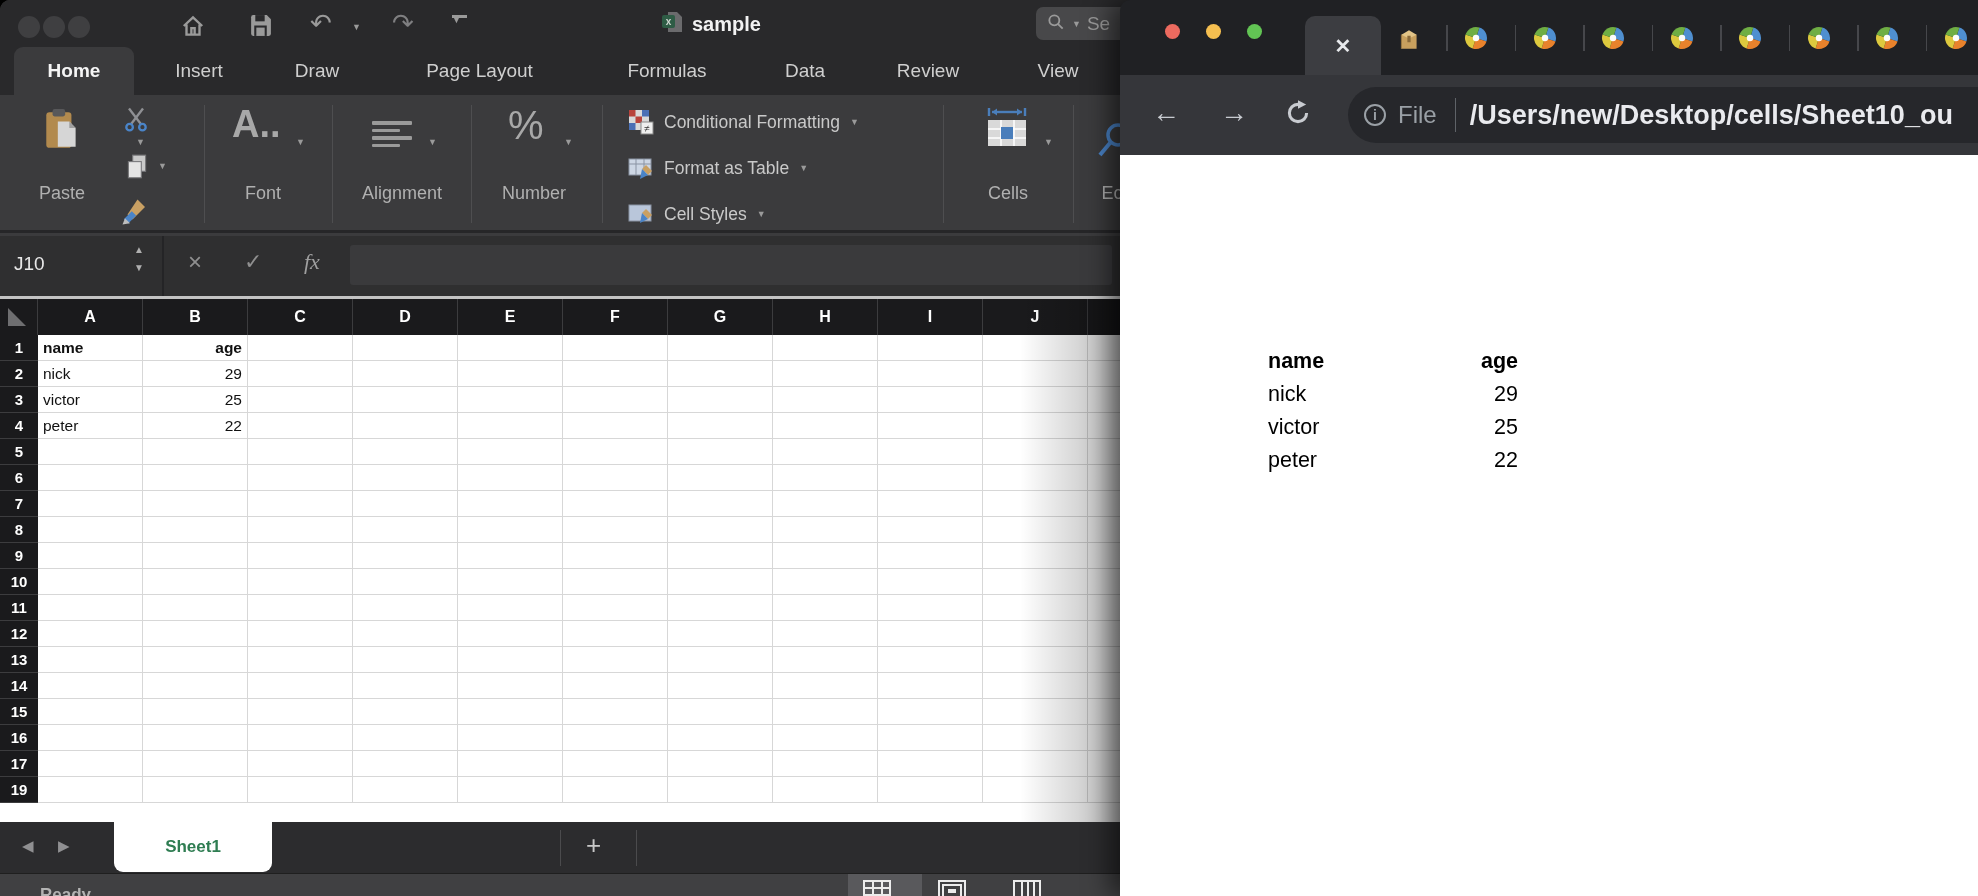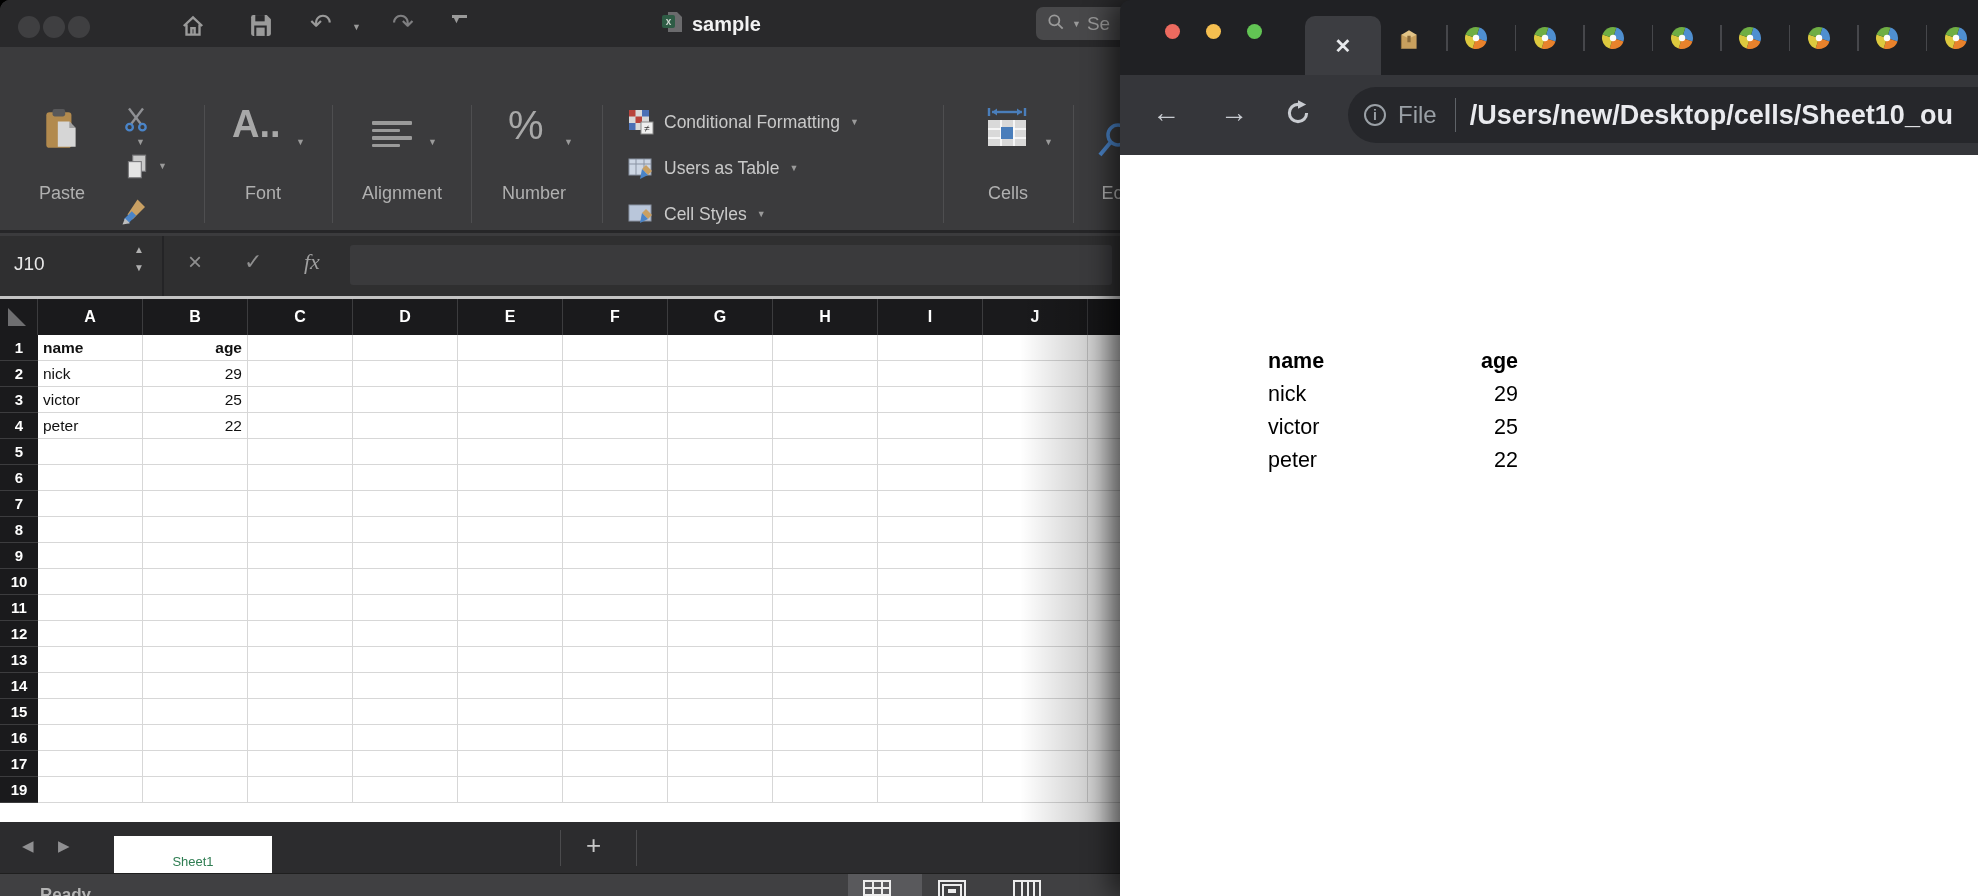--- a/index.html
+++ b/index.html
@@ -38,21 +38,21 @@
   #grid-body { position:absolute; left:0; top:335px; width:1130px; height:487px; overflow:hidden; background:#fff; }
   .grow { display:flex; height:26px; }
   .rnum { width:38px; background:#1a1a1c; color:#fff; font-weight:bold; font-size:15px; display:flex; align-items:center; justify-content:center; border-bottom:1px solid #3c3c3e; flex:none; }
   .gcell { width:105px; height:26px; border-right:1px solid #d7d7d7; border-bottom:1px solid #d7d7d7; font-size:15.5px; color:#111; padding:0 5px; display:flex; align-items:center; flex:none; background:#fff; }
   .gcell.bold { font-weight:bold; }
   .gcell.right { justify-content:flex-end; }
   .gfill { flex:1; border-bottom:1px solid #d7d7d7; background:#fff; }
   #grid-shadow { position:absolute; left:1020px; top:299px; width:110px; height:523px; background:linear-gradient(to right, rgba(0,0,0,0) , rgba(0,0,0,0.30)); pointer-events:none; }
 
   #xl-sheetbar { position:absolute; left:0; top:822px; width:100%; height:51px; background:#2c2c2e; }
-  #sheet-active { position:absolute; left:114px; top:14px; width:158px; height:50px; background:#fff; border-radius:0 0 9px 9px; display:flex; align-items:center; justify-content:center; color:#2f7d52; font-weight:normal; font-size:13px; }
+  #sheet-active { position:absolute; left:114px; top:0; width:158px; height:50px; background:#fff; border-radius:0 0 9px 9px; display:flex; align-items:center; justify-content:center; color:#2f7d52; font-weight:bold; font-size:17px; }
   #sheet-inactive { position:absolute; left:272px; top:0; width:288px; height:50px; display:flex; align-items:center; justify-content:center; color:#9b9b9b; font-size:19px; }
   .sheetdiv { position:absolute; top:8px; width:1px; height:36px; background:#4b4b4d; }
   #xl-statusbar { position:absolute; left:0; top:873px; width:100%; height:23px; background:#404042; border-top:1px solid #1f1f1f; }
   #view-highlight { position:absolute; left:848px; top:0; width:74px; height:23px; background:#59595c; }
   .viewic { position:absolute; top:6px; }
 
   
   #browser { position:absolute; left:1120px; top:0; width:858px; height:896px; z-index:5; background:#202124; border-top-left-radius:10px; box-shadow:-10px 0 26px rgba(0,0,0,0.55); overflow:hidden; }
   .br-light { position:absolute; top:24px; width:15px; height:15px; border-radius:50%; }
   #br-activetab { position:absolute; left:185px; top:16px; width:76px; height:59px; background:#3c3d41; border-radius:10px 10px 0 0; display:flex; align-items:center; justify-content:center; color:#e8eaed; font-size:20px; font-weight:bold; }
@@ -121,20 +121,30 @@
         <svg width="20" height="20" viewBox="0 0 24 24">
             <circle cx="10" cy="10" r="6" stroke="#9a9a9a" stroke-width="2.2" fill="none"></circle>
             <line x1="14.5" y1="14.5" x2="20" y2="20" stroke="#9a9a9a" stroke-width="2.2"></line>
           </svg>
       </span>
       <span class="caret">▼</span>
       <span style="font-size:19px">Se</span>
     </div>
   </div>
 
+  <div id="xl-tabsrow">
+      <div class="rtab active" style="left: 14px; width: 120px;">Home</div>
+      <div class="rtab" style="left: 154px; width: 90px;">Insert</div>
+      <div class="rtab" style="left: 272px; width: 90px;">Draw</div>
+      <div class="rtab" style="left: 392px; width: 175px;">Page Layout</div>
+      <div class="rtab" style="left: 598px; width: 138px;">Formulas</div>
+      <div class="rtab" style="left: 762px; width: 86px;">Data</div>
+      <div class="rtab" style="left: 868px; width: 120px;">Review</div>
+      <div class="rtab" style="left: 1018px; width: 80px;">View</div>
+    </div>
 
   <div id="xl-ribbon">
     <div class="rdiv" style="left:204px"></div>
     <div class="rdiv" style="left:332px"></div>
     <div class="rdiv" style="left:471px"></div>
     <div class="rdiv" style="left:602px"></div>
     <div class="rdiv" style="left:943px"></div>
     <div class="rdiv" style="left:1073px"></div>
 
     <span class="abs" style="left:44px; top:13px">
@@ -206,21 +216,21 @@
     </div>
     <div class="styles-row" style="top:60px">
       <svg width="26" height="26" viewBox="0 0 26 26">
           <rect x="1" y="4" width="22" height="16" fill="#cdd6e4" stroke="#8a93a3"></rect>
           <line x1="1" y1="9" x2="23" y2="9" stroke="#8a93a3"></line>
           <line x1="8" y1="4" x2="8" y2="20" stroke="#8a93a3"></line>
           <line x1="16" y1="4" x2="16" y2="20" stroke="#8a93a3"></line>
           <polygon points="18,10 24,16 20,20 14,14" fill="#c9a063"></polygon>
           <polygon points="14,14 20,20 12,24" fill="#4a84c8"></polygon>
         </svg>
-      <span>Users as Table</span>
+      <span>Format as Table</span>
         <span class="caret">▼</span>
     </div>
     <div class="styles-row" style="top:106px">
       <svg width="26" height="26" viewBox="0 0 26 26">
           <rect x="1" y="4" width="22" height="16" fill="#b9c6da" stroke="#8a93a3"></rect>
           <polygon points="18,8 24,14 20,18 14,12" fill="#c9a063"></polygon>
           <polygon points="14,12 20,18 12,22" fill="#4a84c8"></polygon>
         </svg>
       <span>Cell Styles</span>
         <span class="caret">▼</span>

